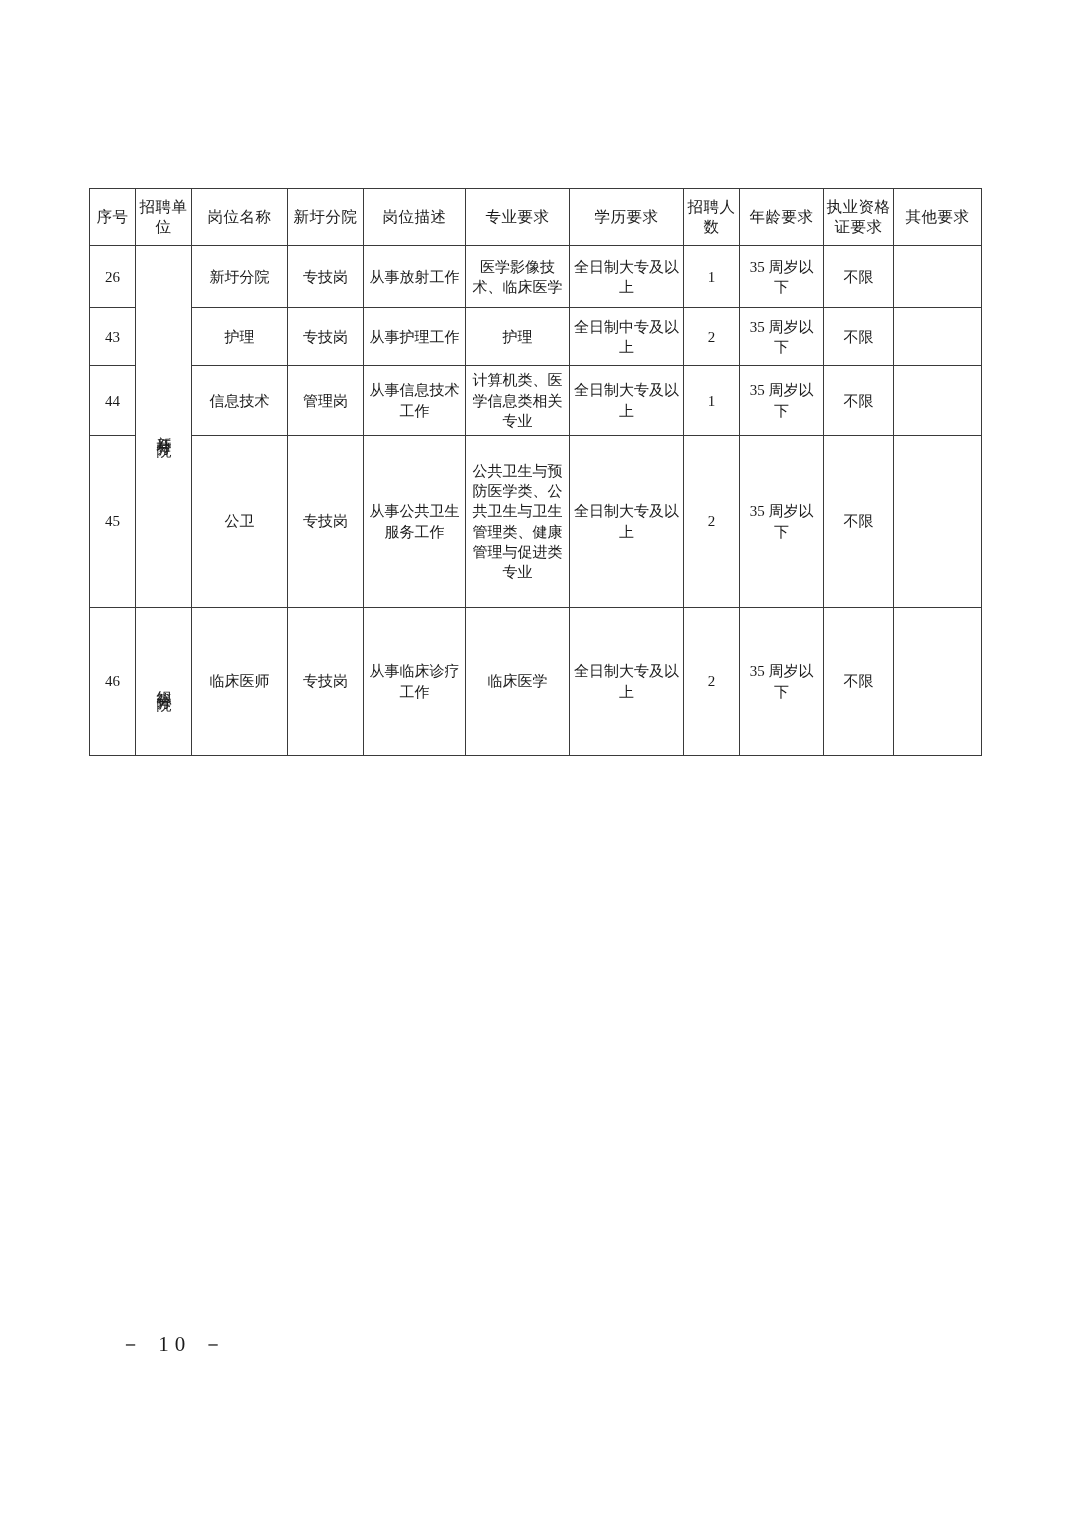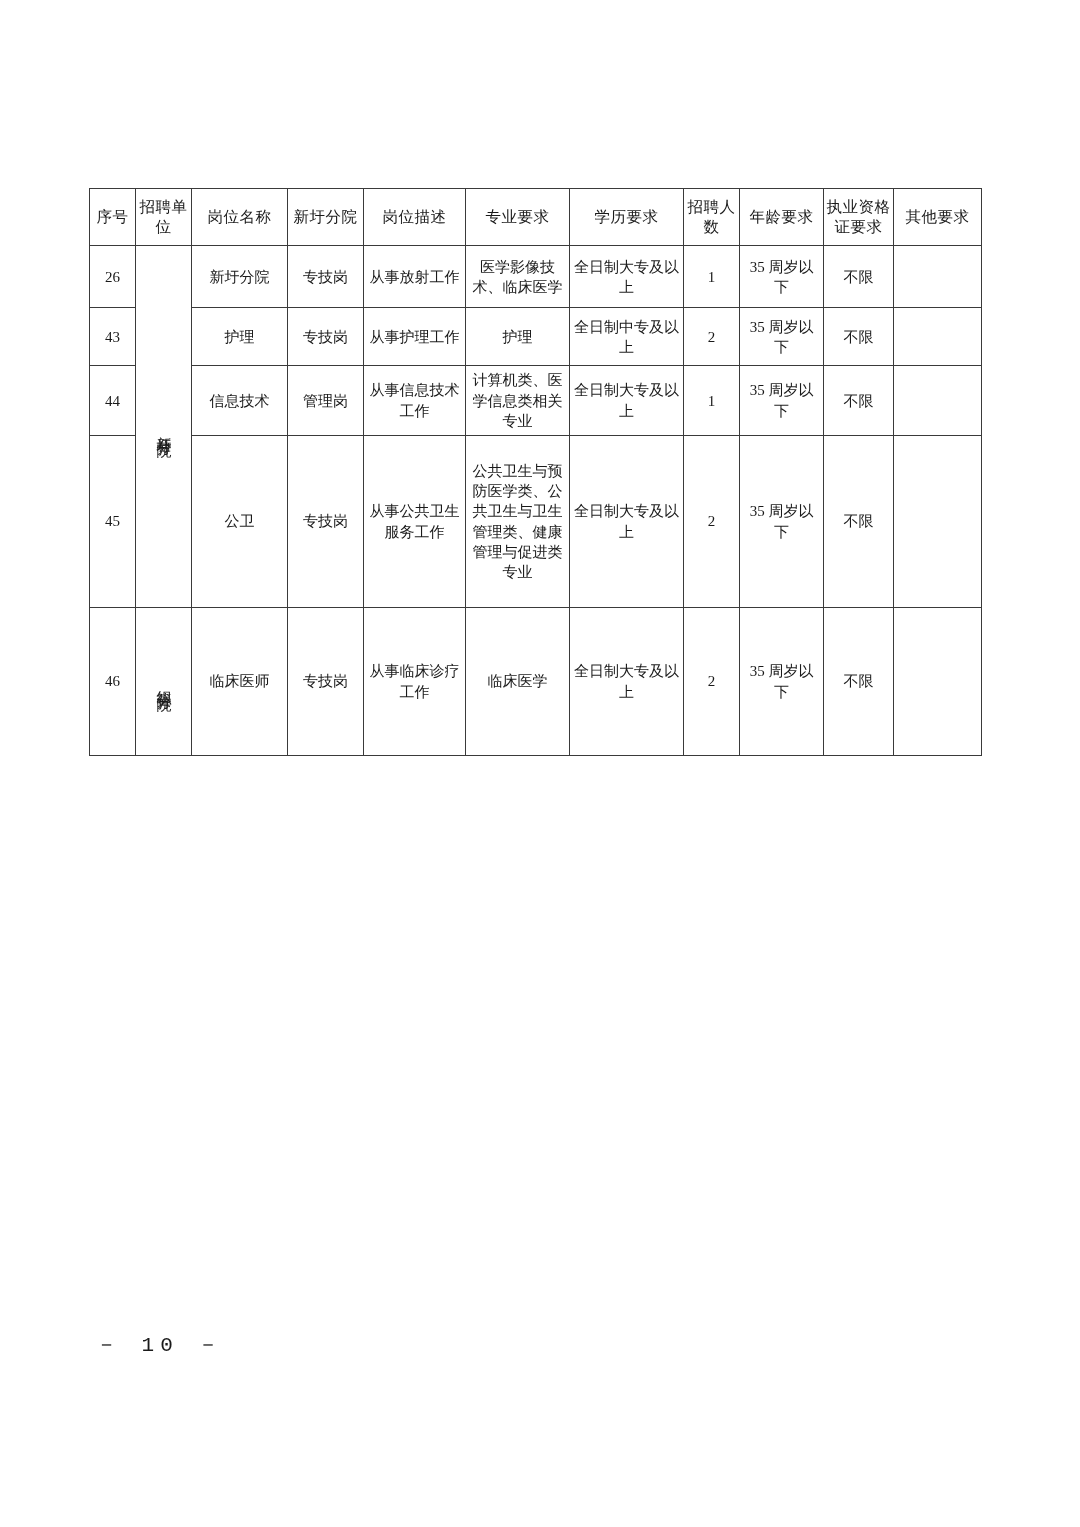--- a/index.html
+++ b/index.html
@@ -72,25 +72,24 @@
   }
   .small-num {
     font-size: 14px;
   }
   .footer {
     position: absolute;
     left: 0;
     top: 1330px;
     width: 1068px;
     text-align: left;
-    padding-left: 96px;
+    padding-left: 120px;
     box-sizing: border-box;
     font-size: 21px;
     letter-spacing: 6px;
-    font-family: Liberation Mono, monospace;
   }
 </style>
 </head>
 <body>
 
 <div class="page">
 
   <div class="table-wrap">
     <table class="recruit">
       <colgroup>

